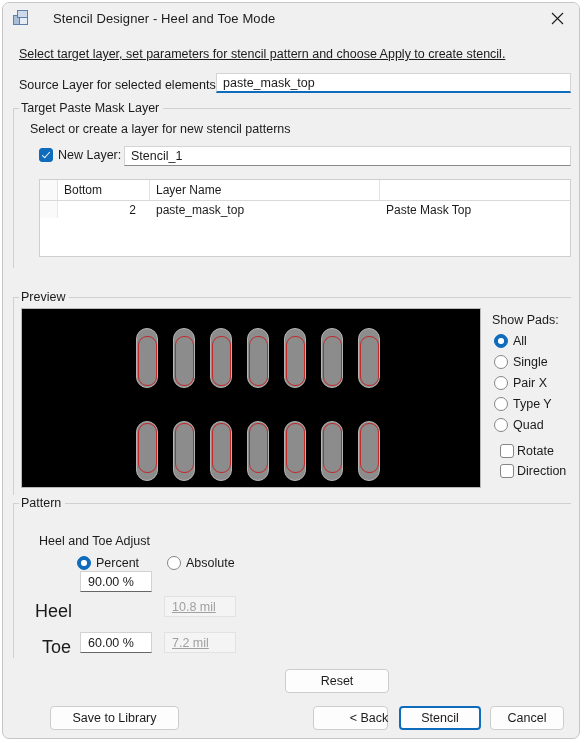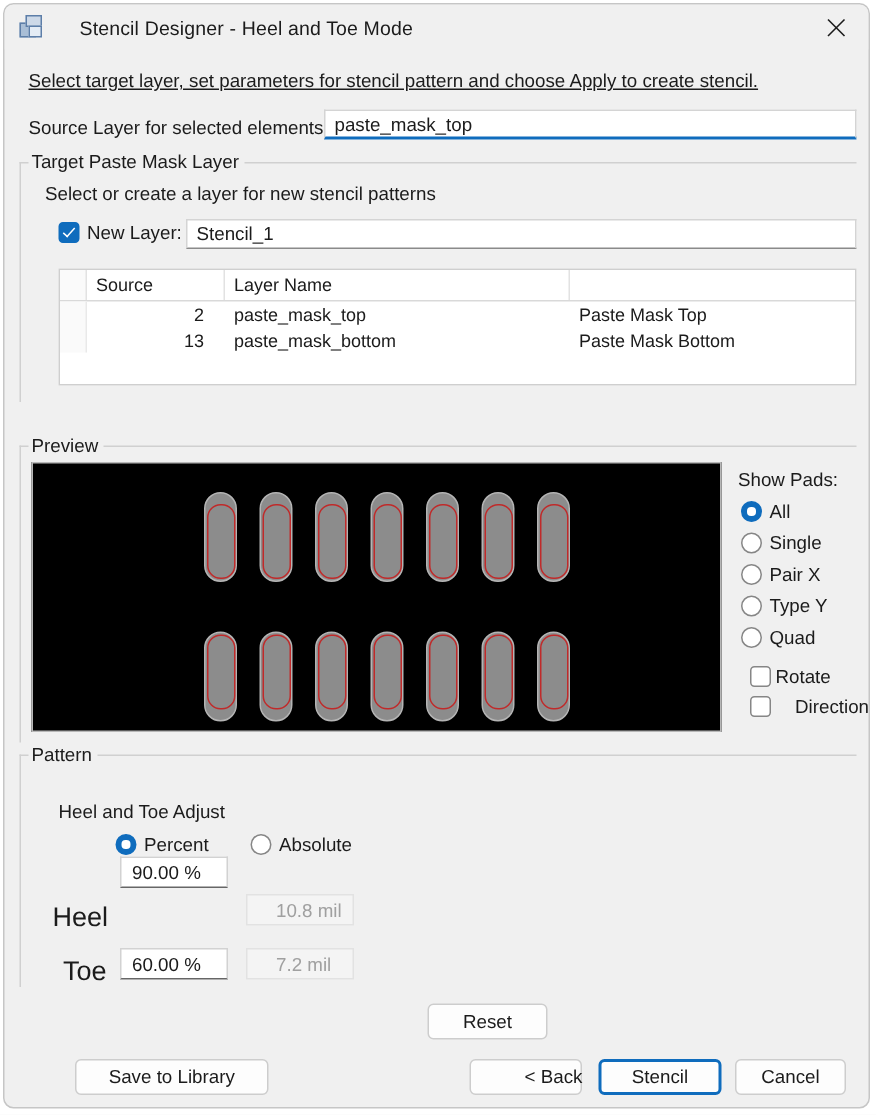--- a/index.html
+++ b/index.html
@@ -327,23 +327,24 @@
     color: #1b1b1b;
   }
   .pf-ro {
     position: absolute;
     width: 72px; height: 21px;
     background: #f4f4f4;
     border: 1px solid #e2e2e2;
     box-sizing: border-box;
     display: flex;
     align-items: center;
-    padding-left: 19px;
+    padding-left: 7px;
     font-size: 12.5px;
     color: #a0a0a0;
+    text-decoration: underline;
   }
 
   
   .btn {
     position: absolute;
     background: #fdfdfd;
     border: 1px solid #cdcdcd;
     border-radius: 4px;
     box-sizing: border-box;
     display: flex;
@@ -393,35 +394,29 @@
 
   <div class="optrow" style="left:36px; top:145px;">
     <span class="cb checked"></span>
     <span>New Layer:</span>
   </div>
   <div class="newlayer-field">Stencil_1</div>
 
   <div class="table">
     <div class="thead">
       <div class="th col-gutter"></div>
-      <div class="th col-layer">Source</div>
+      <div class="th col-layer">Bottom</div>
       <div class="th col-name">Layer Name</div>
     </div>
     <div class="trow">
       <div class="td col-gutter"></div>
       <div class="td col-layer">2</div>
       <div class="td col-name">paste_mask_top</div>
       <div class="td col-type">Paste Mask Top</div>
     </div>
-    <div class="trow">
-      <div class="td col-gutter"></div>
-      <div class="td col-layer">13</div>
-      <div class="td col-name">paste_mask_bottom</div>
-      <div class="td col-type">Paste Mask Bottom</div>
-    </div>
   </div>
 
   <div class="group" style="left:10px; top:294px; width:558px; height:198px;">
     <div class="gline"></div>
     <div class="gside" style="height:198px;"></div>
     <div class="gtitle">Preview</div>
   </div>
 
   <div class="preview-box">
 
@@ -502,21 +497,21 @@
     <span>Type Y</span>
   </div>
   <div class="optrow" style="left:491px; top:415px;">
     <span class="rb"></span>
     <span>Quad</span>
   </div>
   <div class="optrow" style="left:497px; top:441px; gap:3px;">
     <span class="cb"></span>
     <span>Rotate</span>
   </div>
-  <div class="optrow" style="left:497px; top:461px; gap:16px;">
+  <div class="optrow" style="left:497px; top:461px; gap:3px;">
     <span class="cb"></span>
     <span>Direction</span>
   </div>
 
   <div class="group" style="left:10px; top:500px; width:558px; height:155px;">
     <div class="gline"></div>
     <div class="gside" style="height:155px;"></div>
     <div class="gtitle">Pattern</div>
   </div>
 
@@ -532,20 +527,20 @@
   </div>
 
   <div class="pf-label" style="left:32px; top:598px; width:36px;">Heel</div>
   <div class="pf-input" style="left:77px; top:568px;text-align:center;">90.00 %</div>
   <div class="pf-ro" style="left:161px; top:593px;">10.8 mil</div>
 
   <div class="pf-label" style="left:32px; top:634px; width:36px;">Toe</div>
   <div class="pf-input" style="left:77px; top:629px;">60.00 %</div>
   <div class="pf-ro" style="left:161px; top:629px;">7.2 mil</div>
 
-  <div class="btn" style="left:282px; top:666px; width:80px;">Reset</div>
+  <div class="btn" style="left:282px; top:666px; width:104px;">Reset</div>
 
   <div class="btn" style="left:47px; top:703px; width:129px;">Save to Library</div>
   <div class="btn" style="left:310px; top:703px; width:75px;padding-left:37px;">&lt; Back</div>
   <div class="btn default" style="left:396px; top:703px; width:82px;">Stencil</div>
   <div class="btn" style="left:487px; top:703px; width:74px;">Cancel</div>
 
 </div>
 
 </body></html>

